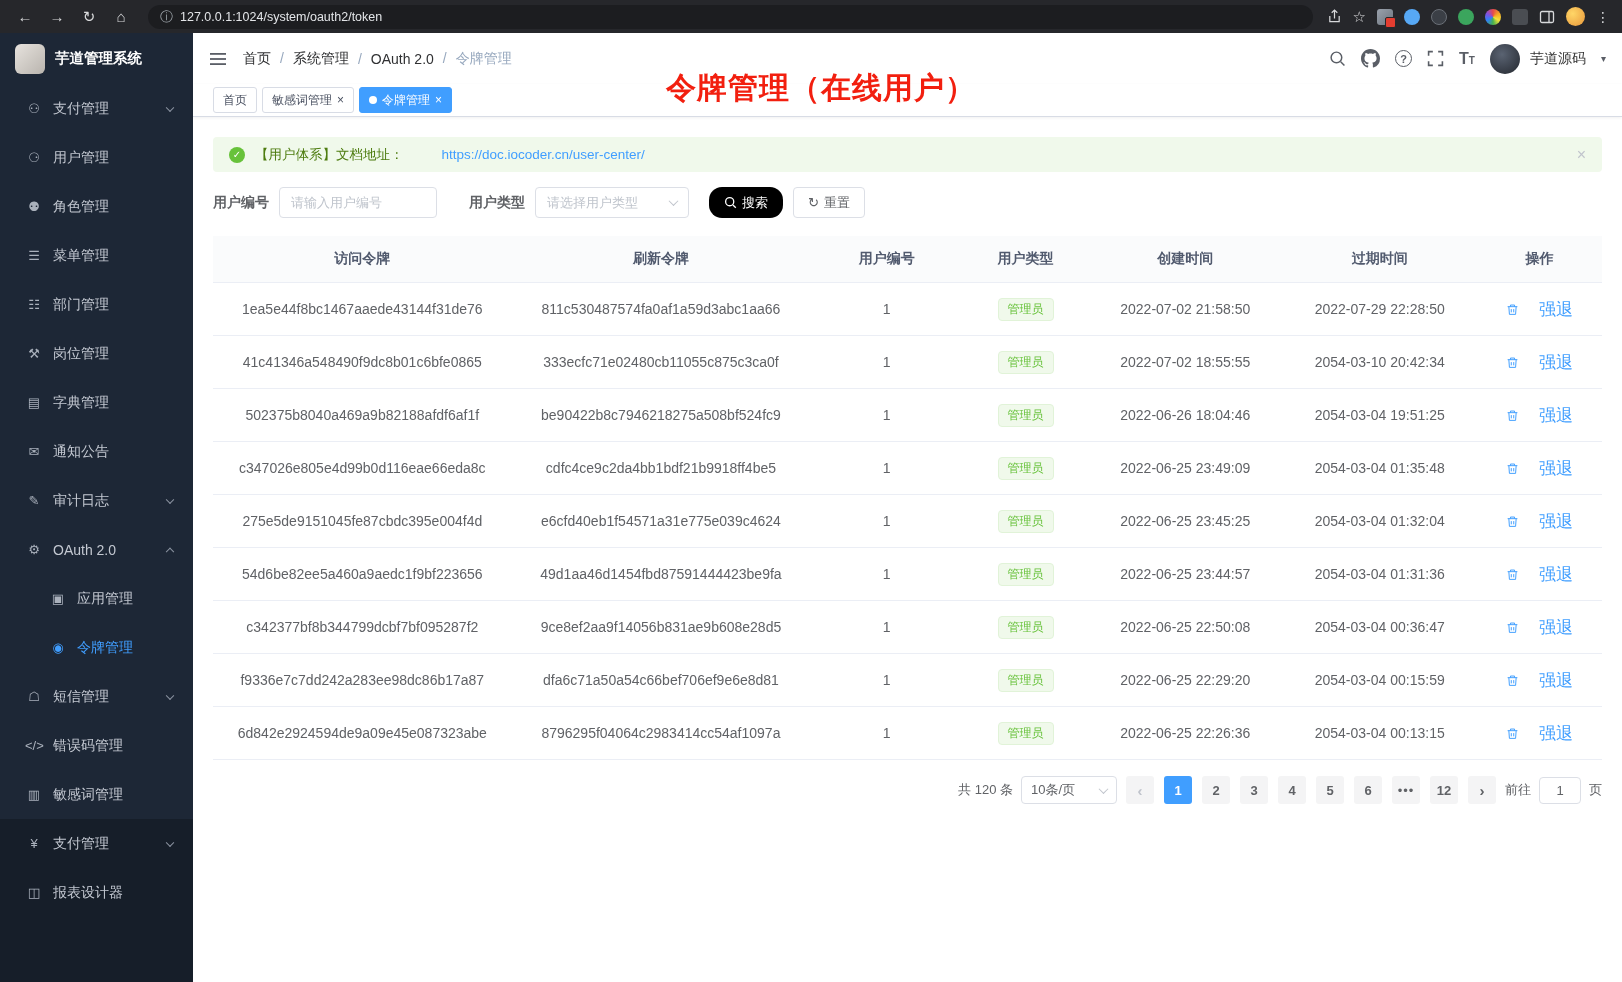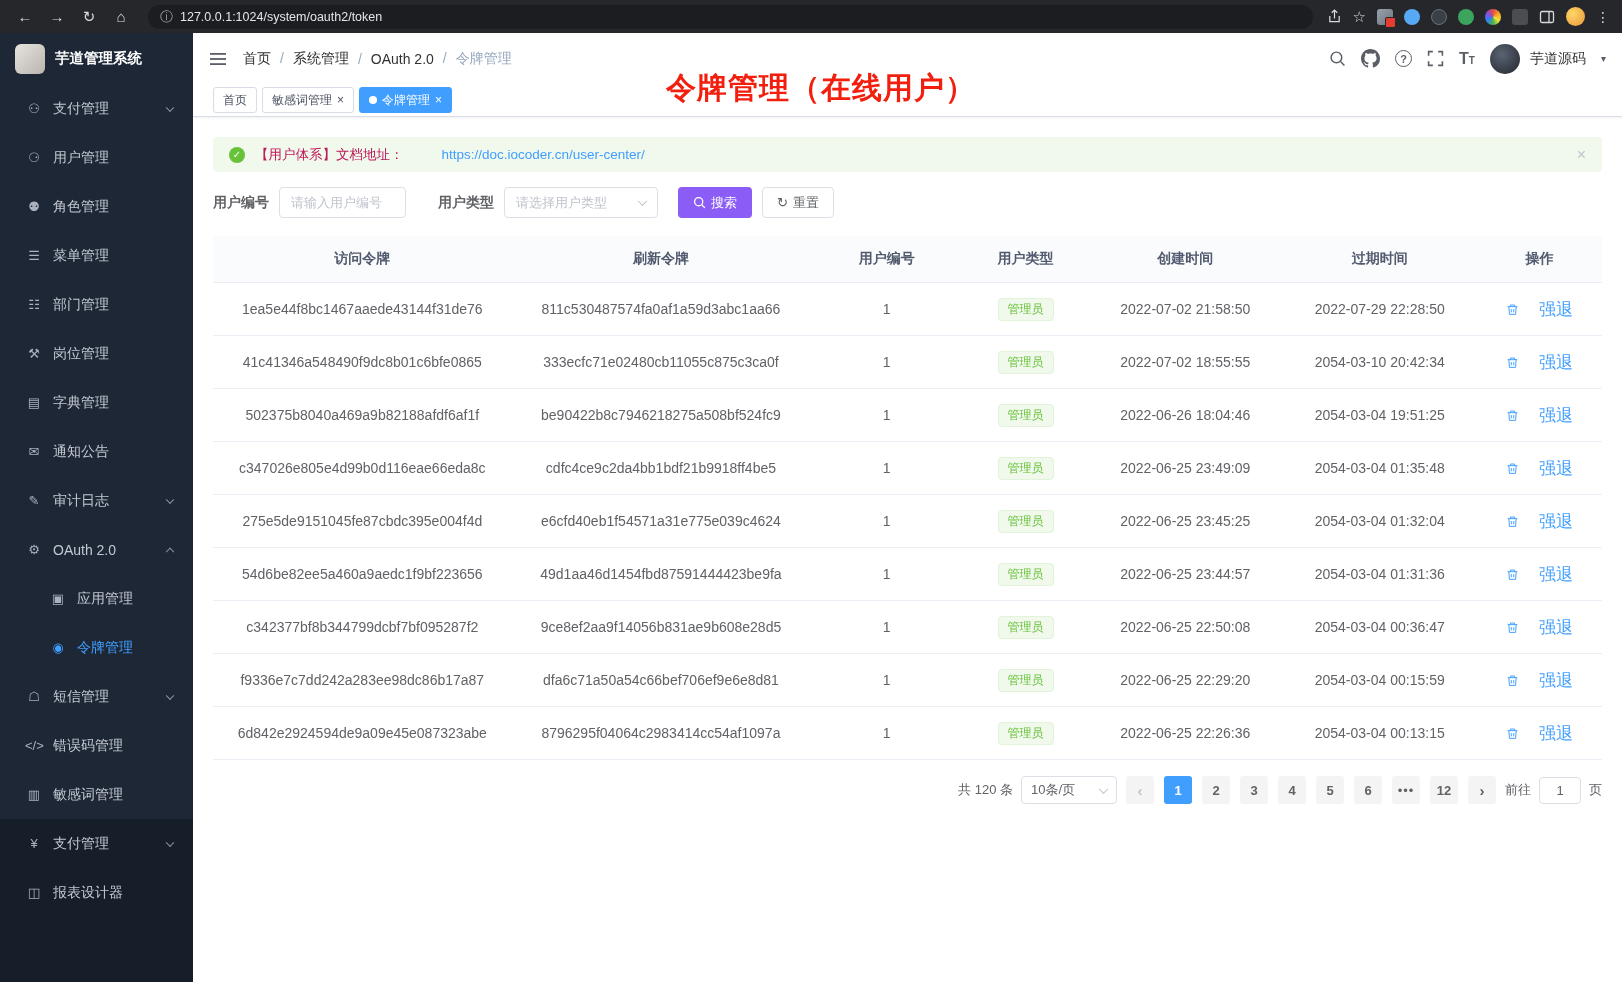--- a/index.html
+++ b/index.html
@@ -69,33 +69,33 @@
   .tab { display:inline-flex; align-items:center; gap:5px; height:26px; padding:0 9px; border:1px solid #d8dce5; border-radius:3px; font-size:12px; color:#495060; background:#fff; }
   .tab.active { background:#409eff; border-color:#409eff; color:#fff; }
   .tab-dot { width:8px; height:8px; border-radius:50%; background:#fff; display:inline-block; }
   .tab-close { font-size:12px; line-height:1; }
 
   
   .content { flex:1; padding:20px; overflow:hidden; }
 
   .alert { height:35px; background:#f0f9eb; border-radius:4px; display:flex; align-items:center; padding:0 16px; gap:10px; }
   .check-icon { width:16px; height:16px; background:#67c23a; border-radius:50%; color:#fff; font-size:10px; display:inline-flex; align-items:center; justify-content:center; flex-shrink:0; }
-  .alert-text { color:#be185d; font-size:13.5px; }
+  .alert-text { color:#4d7c0f; font-size:13.5px; }
   .alert-link { color:#409eff; font-size:13.5px; text-decoration:none;padding-left:28px; }
   .alert-close { margin-left:auto; color:#c0c4cc; font-size:16px; }
 
   .filter { display:flex; align-items:center; margin-top:15px; gap:10px; }
   .f-label { font-size:14px; font-weight:700; color:#606266; }
-  .f-input { width:127px; height:31px; border:1px solid #dcdfe6; border-radius:4px; padding:12px 11px; font-size:13px; color:#606266; outline:none; font-family:inherit; }
+  .f-input { width:158px; height:31px; border:1px solid #dcdfe6; border-radius:4px; padding:12px 11px; font-size:13px; color:#606266; outline:none; font-family:inherit; }
   .f-input::placeholder { color:#bfc4cc; }
   .f-select { width:154px; height:31px; border:1px solid #dcdfe6; border-radius:4px; display:flex; align-items:center; justify-content:space-between; padding:0 11px; font-size:13px; color:#bfc4cc; }
   .sel-caret { width:7px; height:7px; border-right:1.3px solid #c0c4cc; border-bottom:1.3px solid #c0c4cc; transform:rotate(45deg) translate(-1px,-1px); }
   .gap { width:12px; }
   .btn { height:31px; border-radius:4px; font-size:13px; display:inline-flex; align-items:center; gap:5px; padding:0 14px; border:1px solid transparent; font-family:inherit; }
-  .btn-search { background:#8b5cf6; color:#fff; margin-left:10px; }
+  .btn-search { background:#000000; color:#fff; margin-left:10px;border-radius:13px; }
   .btn-reset { background:#fff; color:#606266; border-color:#dcdfe6; }
 
   table.grid { width:100%; border-collapse:collapse; margin-top:18px; font-size:14px; color:#606266; table-layout:fixed; }
   .grid th { background:#fafbfc; color:#515a6e; font-weight:700; padding:14px 4px; border-bottom:1px solid #ebeef5; text-align:center; }
   .grid td { padding:14.5px 4px; border-bottom:1px solid #ebeef5; text-align:center; white-space:nowrap; overflow:hidden; }
   .badge { display:inline-block; background:#f0f9eb; border:1px solid #e1f3d8; color:#67c23a; font-size:12px; border-radius:4px; padding:2px 9px; }
   .action-link { color:#409eff; font-size:17px; display:inline-flex; align-items:center; gap:20px; text-decoration:none; }
 
   .pagination { margin-top:16px; display:flex; align-items:center; justify-content:flex-end; gap:8px; font-size:13px; color:#606266; }
   .size-select { width:96px; height:28px; border:1px solid #dcdfe6; border-radius:4px; display:flex; align-items:center; justify-content:space-between; padding:0 9px; font-size:13px; color:#606266; }

